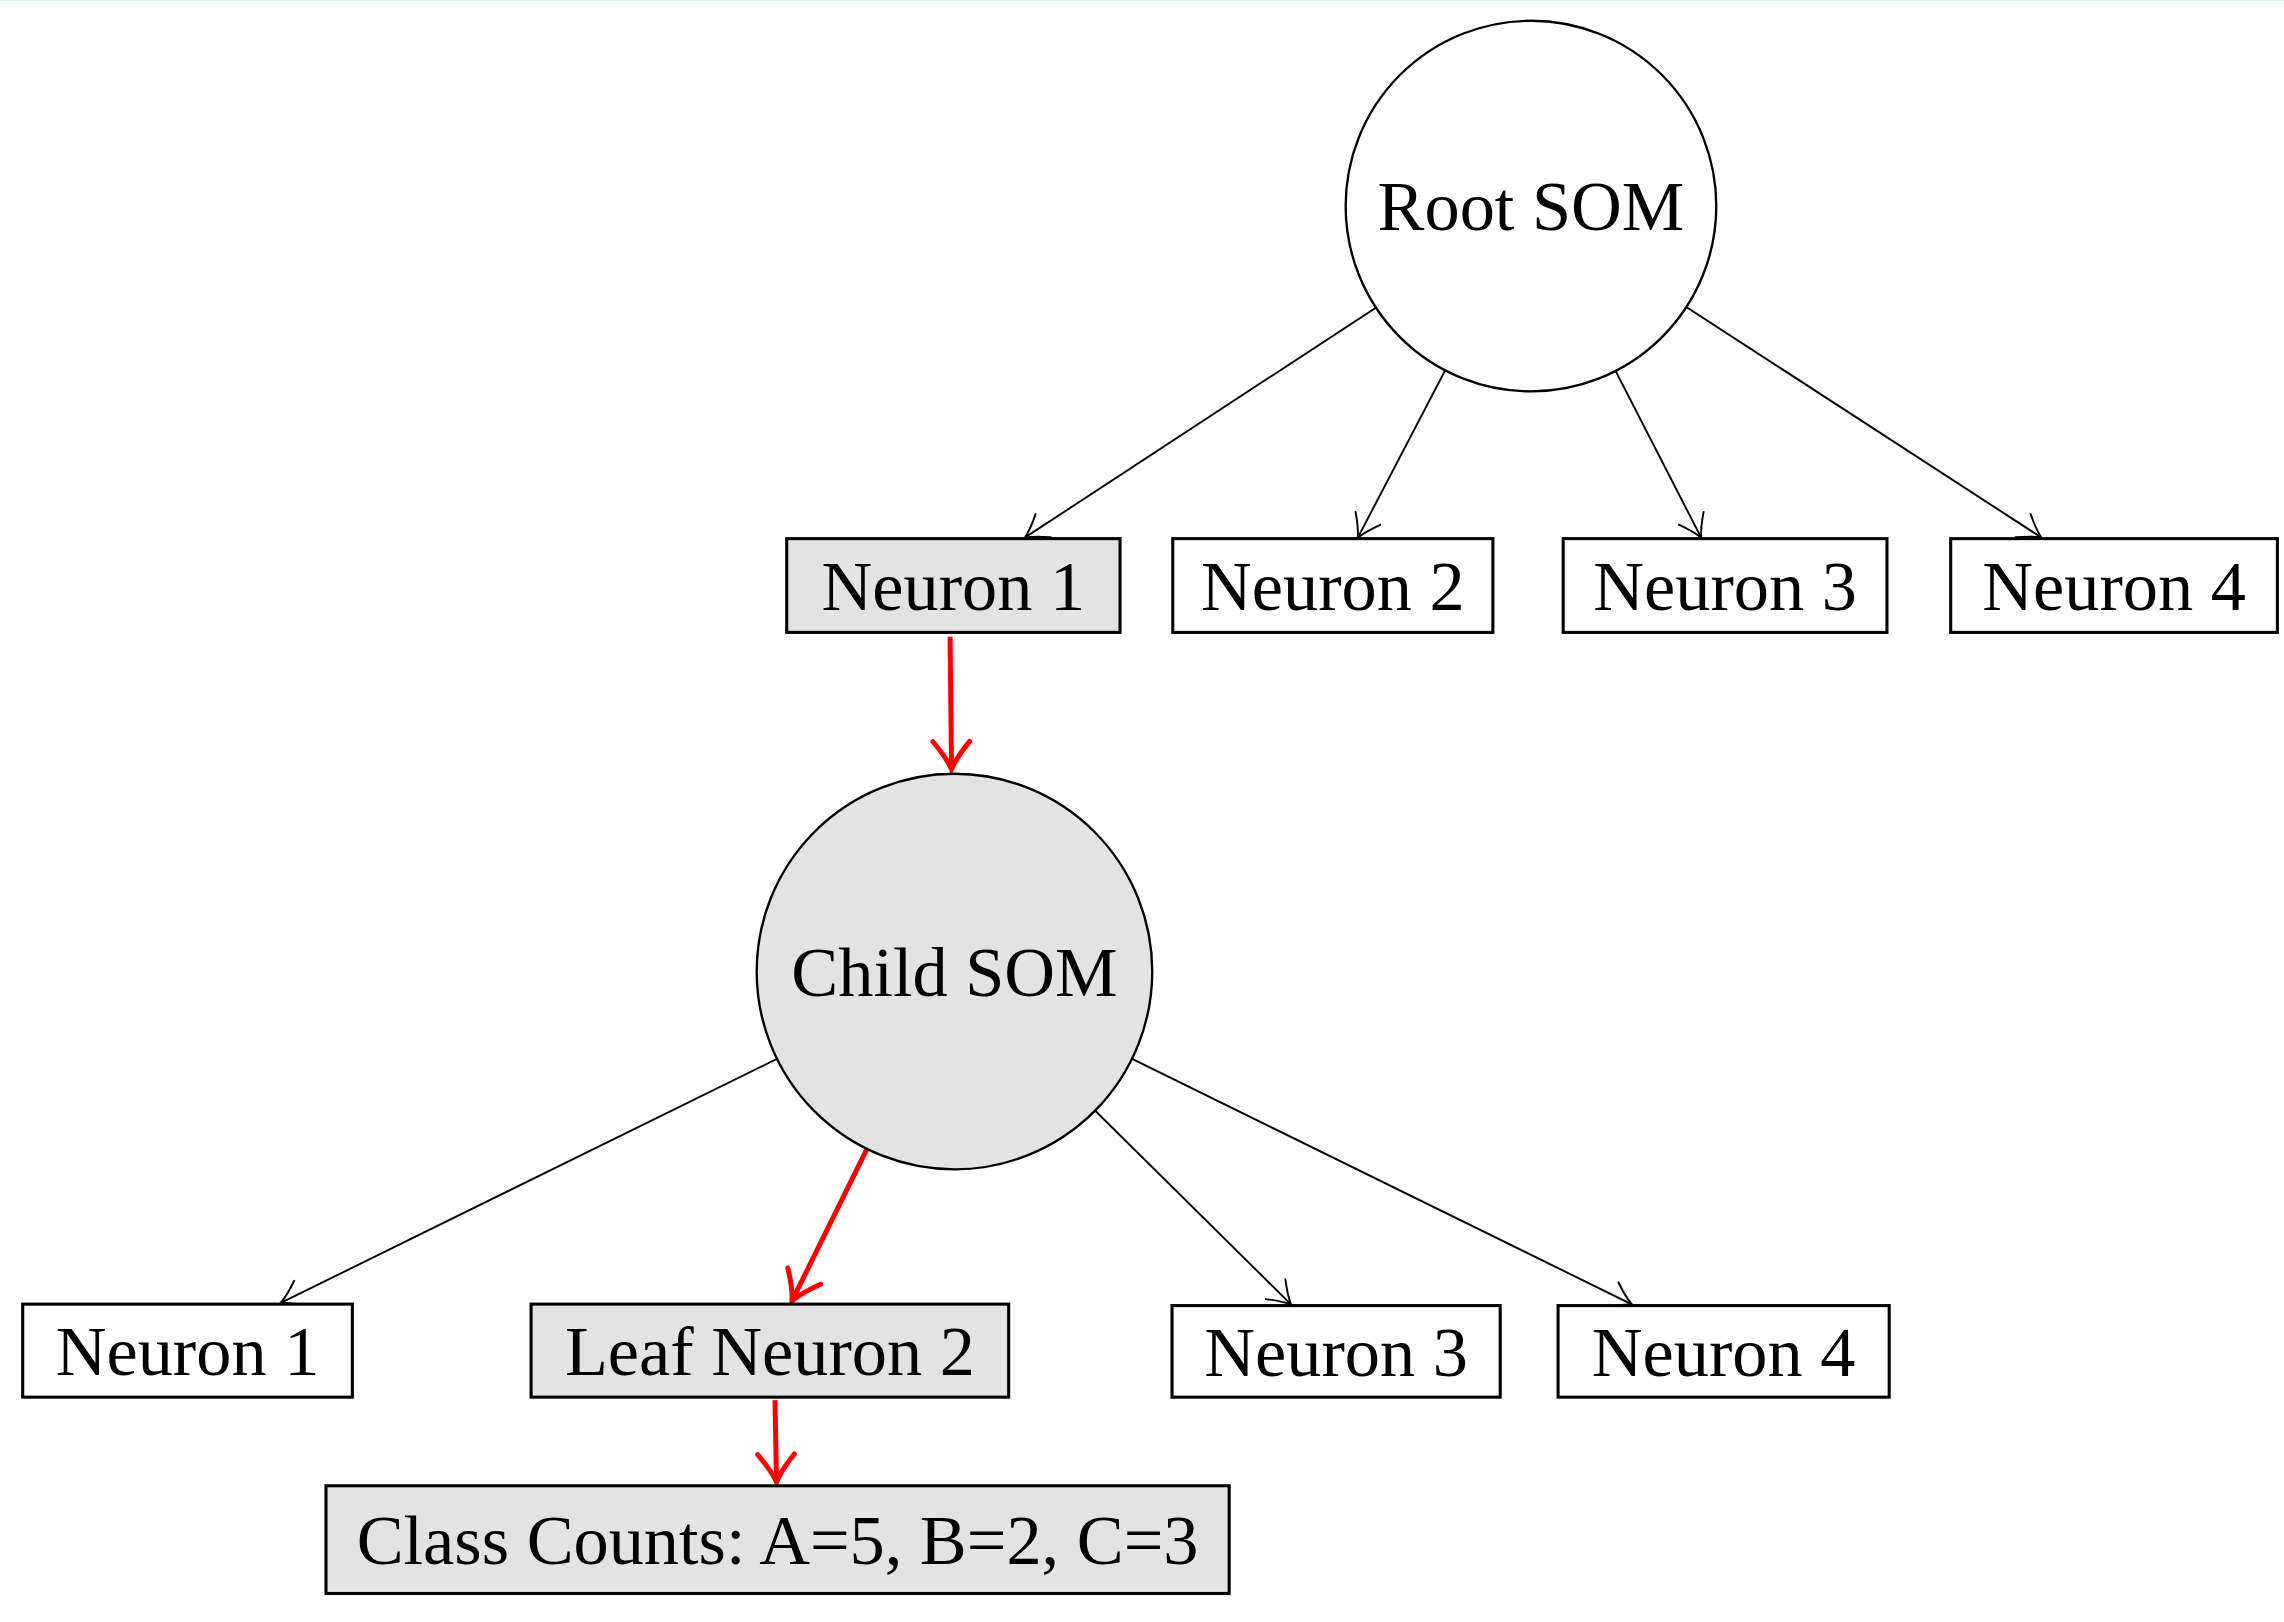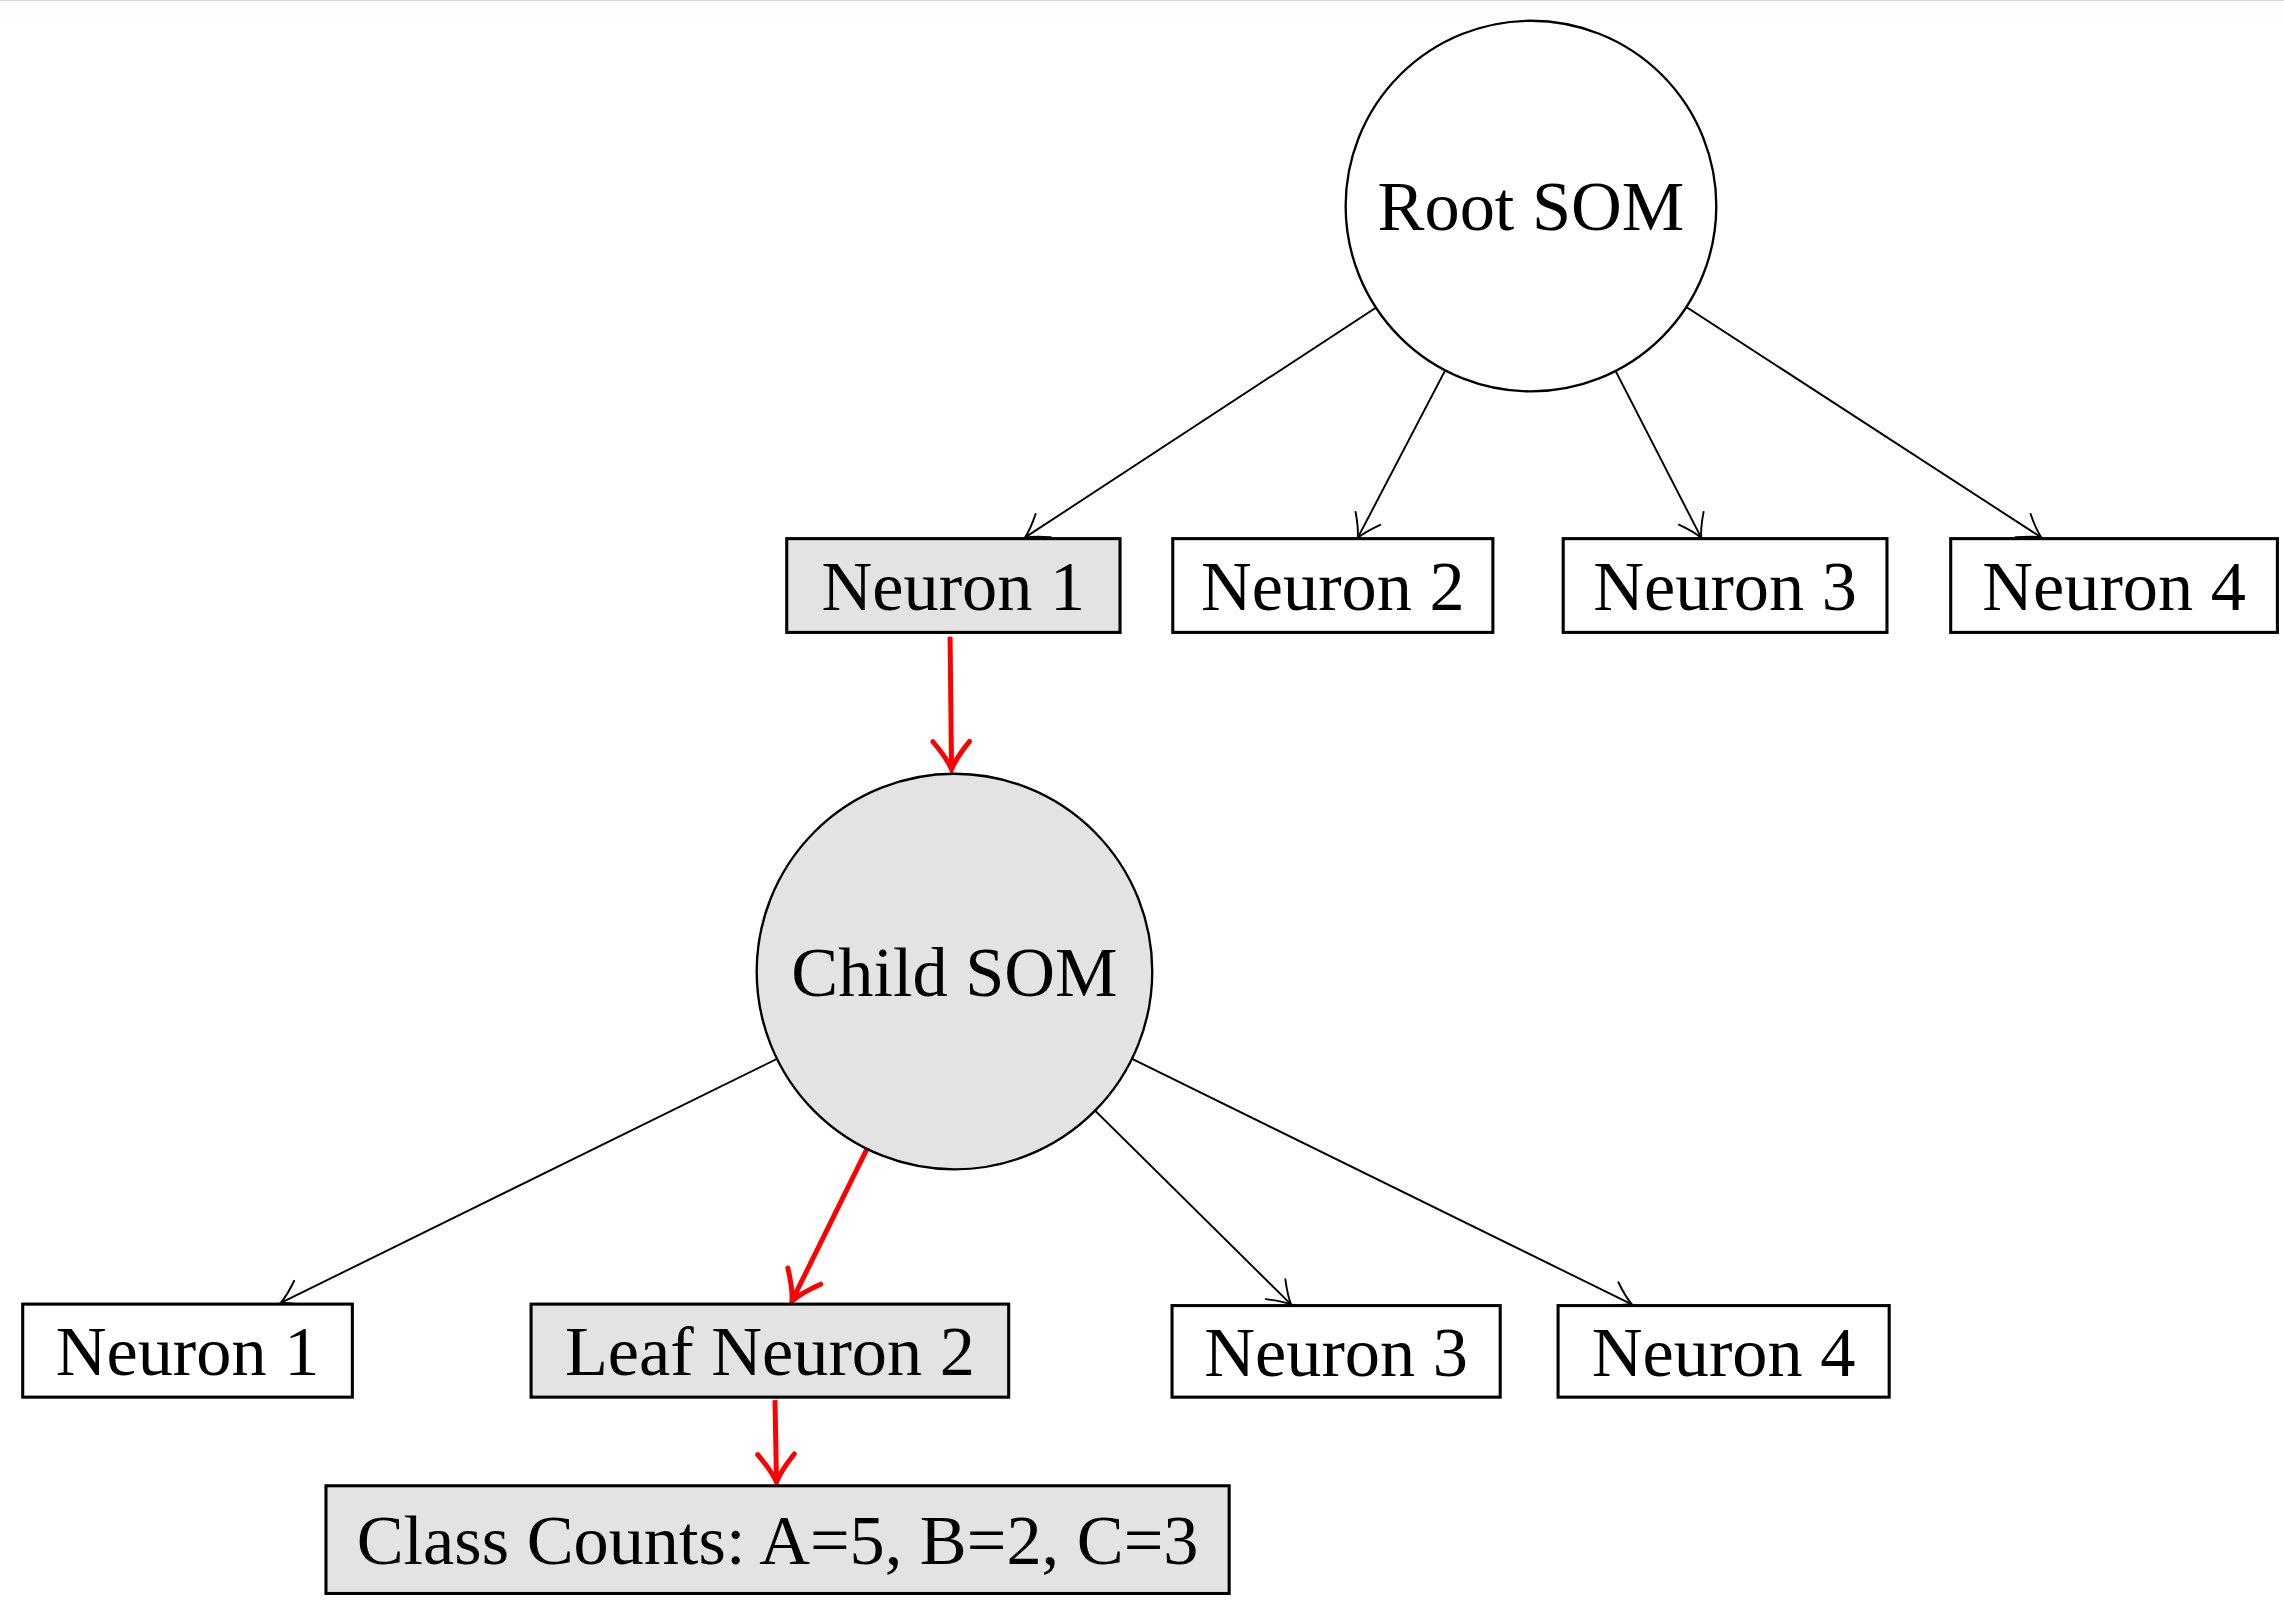--- a/index.html
+++ b/index.html
@@ -4,21 +4,21 @@
 <style>
   html, body {
     margin: 0;
     padding: 0;
     background: #ffffff;
   }
   .canvas-wrap {
     width: 2284px;
     height: 1623px;
     position: relative;
-    background: #a21caf;
+    background: #22c55e;
     overflow: hidden;
   }
   svg.diagram {
     display: block;
     width: 2284px;
     height: 1623px;
   }
   .edge-black { stroke-width: 2.6px; fill: none; }
   .edge-red   { stroke-width: 6.8px; fill: none; }
   .node-circle { stroke-width: 3.2px; }

